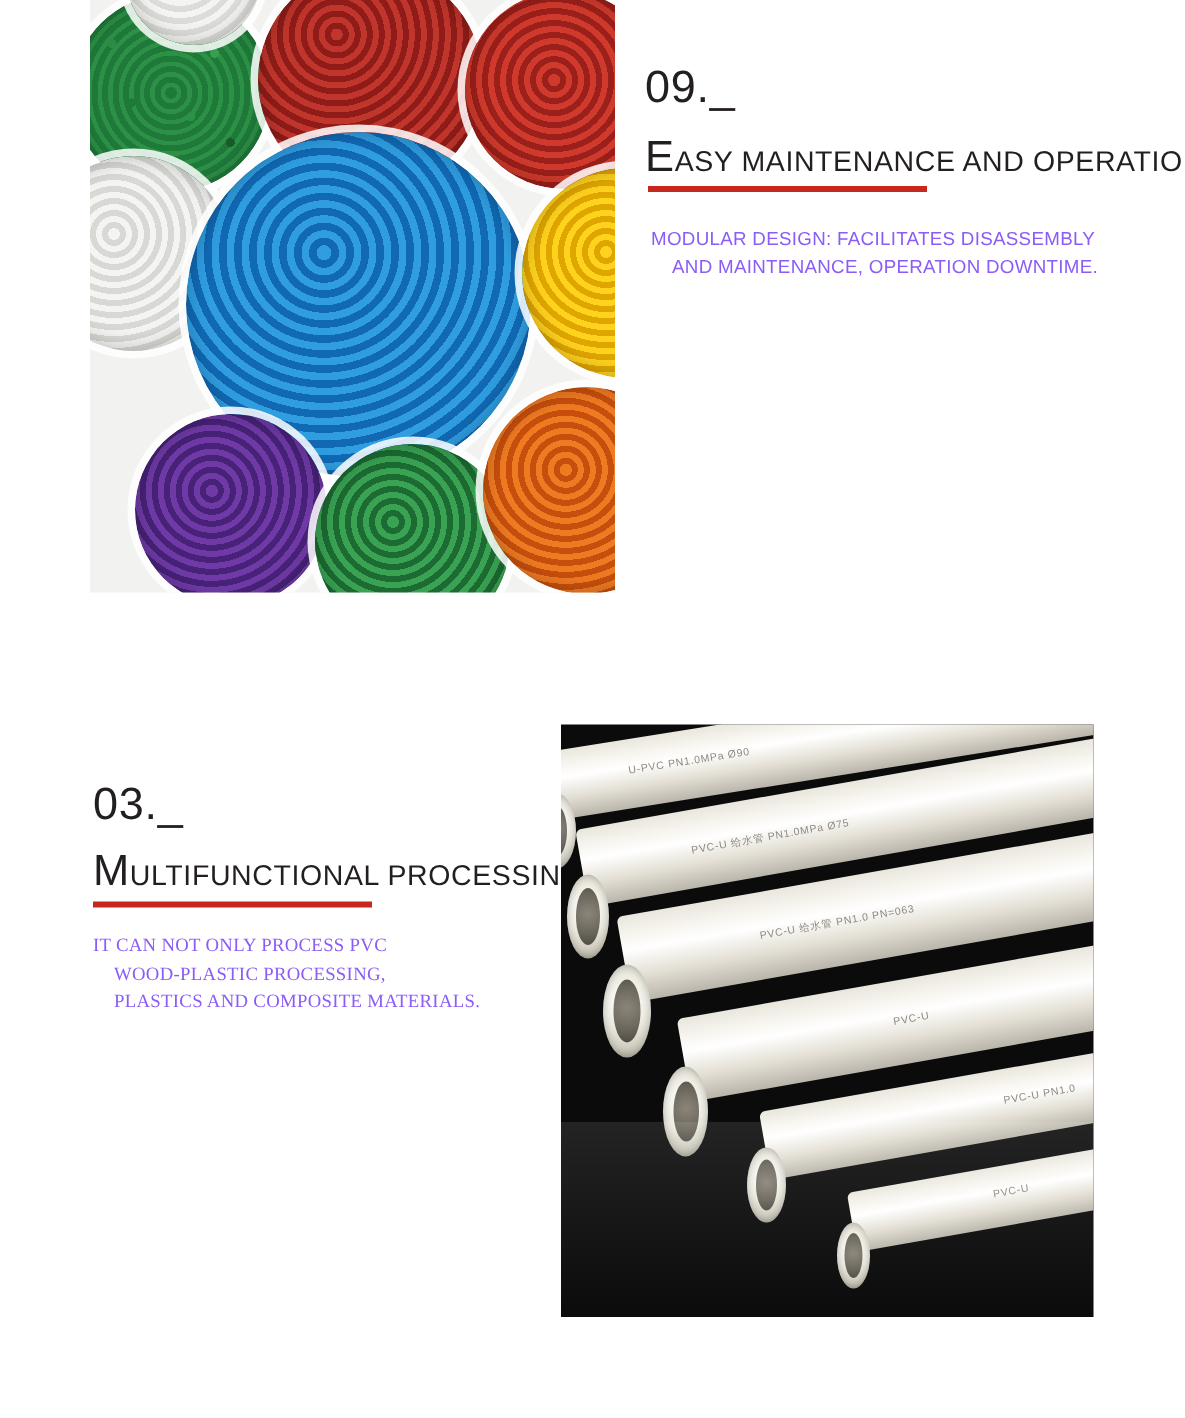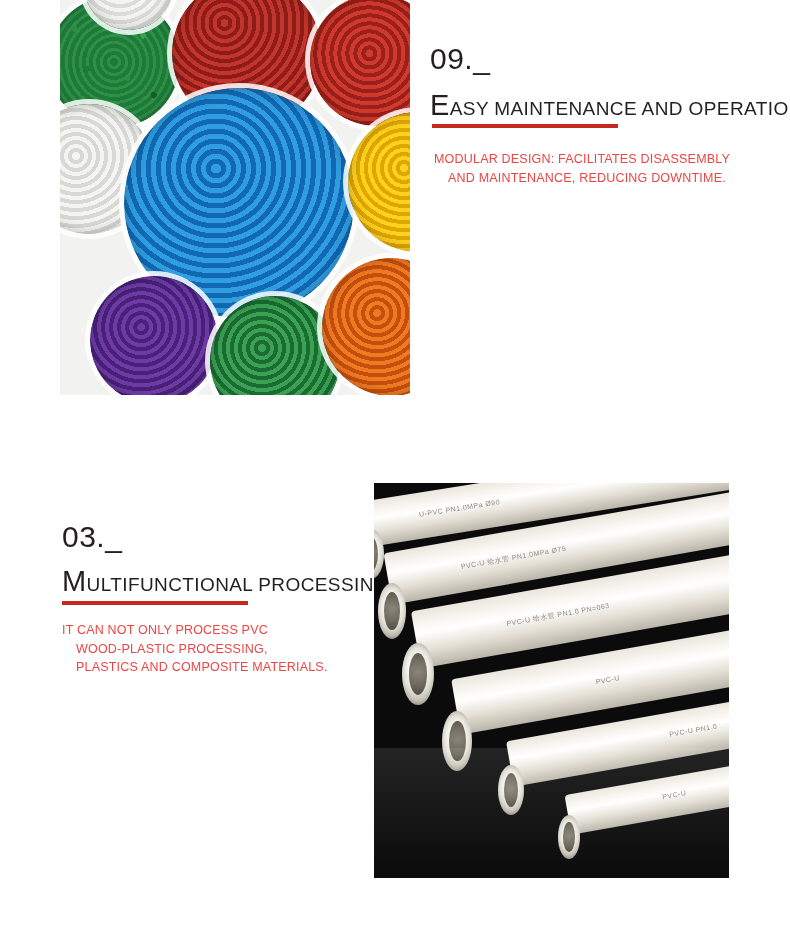--- a/index.html
+++ b/index.html
@@ -123,40 +123,40 @@
     font-size: 29px;
     line-height: 0.9;
   }
   .rule {
     height: 4px;
     background: #c6281e;
   }
   .body-text {
     font-size: 12.5px;
     line-height: 18.5px;
-    color: #ef4444;
+    color: #8b5cf6;
     letter-spacing: 0.2px;
   }
   .body-text p { margin: 0 0 14px 0; }
   .body-text p:last-child { margin-bottom: 0; }
   .indent { padding-left: 14px; display: block; }
 
   
   #block-02 { left: 430px; top: 42px; width: 345px; }
   #block-02 .num { display: block; margin-bottom: 16px; }
   #block-02 .heading { display: block; }
   #block-02 .rule { width: 186px; margin: 4px 0 22px 2px; }
   #block-02 .body-text { padding-left: 4px; width: 320px; }
 
   
   #block-03 { left: 62px; top: 520px; width: 330px; }
   #block-03 .num { display: block; margin-bottom: 14px; }
   #block-03 .heading { display: block; }
   #block-03 .rule { width: 186px; margin: 5px 0 16px 0; }
-  #block-03 .body-text { width: 300px; }
+  #block-03 .body-text { width: 300px; font-family: Liberation Serif, serif; }
 </style>
 </head>
 <body>
 
 <div class="photo" id="granules-photo">
   <div class="gran-wrap">
 
     <div class="dish" style="left:-12px; top:-4px; width:132px; height:132px;">
       <div class="pellets" style="background:
         radial-gradient(circle at 20% 25%, #2f8c46 0 3px, transparent 3px),
@@ -226,21 +226,21 @@
   </div>
 </div>
 
 <div class="section" id="block-02">
   <span class="num">09._</span>
   <span class="heading"><span class="cap">E</span><span>ASY MAINTENANCE AND OPERATION</span></span>
   <div class="rule"></div>
   <div class="body-text">
     <p>
       <span>MODULAR DESIGN: FACILITATES DISASSEMBLY</span><br>
-      <span class="indent">AND MAINTENANCE, REDUCING DOWNTIME.</span>
+      <span class="indent">AND MAINTENANCE, OPERATION DOWNTIME.</span>
     </p>
   </div>
 </div>
 
 <div class="section" id="block-03">
   <span class="num">03._</span>
   <span class="heading"><span class="cap">M</span><span>ULTIFUNCTIONAL PROCESSING</span></span>
   <div class="rule"></div>
   <div class="body-text">
     <p>

